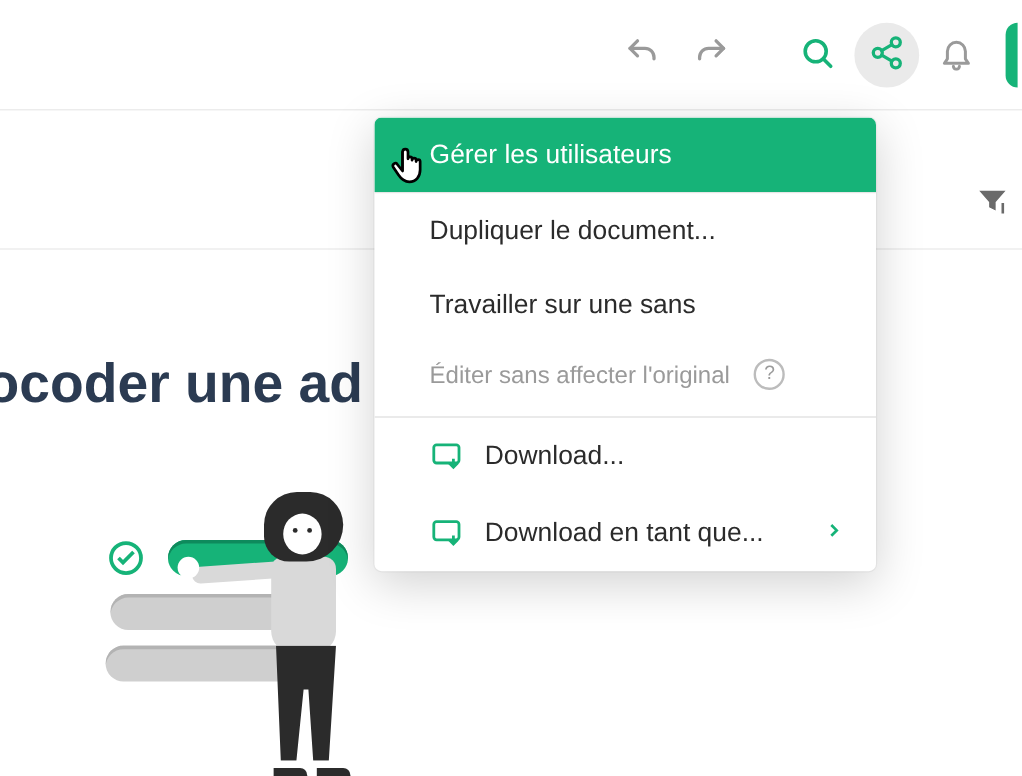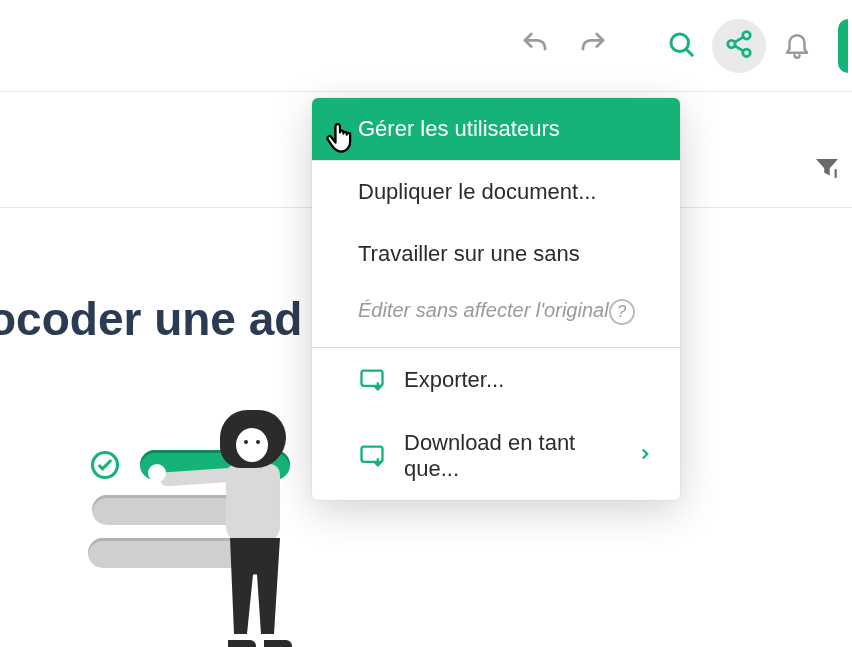--- a/index.html
+++ b/index.html
@@ -124,21 +124,21 @@
     clip-path: polygon(0 0, 100% 0, 88% 100%, 62% 100%, 54% 38%, 46% 38%, 34% 100%, 8% 100%);
   }
   .foot { position:absolute; bottom:0; width:28px; height:10px; background:#2b2b2b; border-radius:0 6px 3px 3px;}
   .foot.f1{ left:38px;} .foot.f2{ left:74px;}
 
   
   .menu {
     position: absolute;
     top: 98px;
     left: 312px;
-    width: 368px;
+    width: 418px;
     background: #fff;
     border-radius: 6px;
     box-shadow: 0 10px 40px rgba(0,0,0,0.18), 0 0 0 1px rgba(0,0,0,0.04);
     overflow: hidden;
     font-size: 22px;
     color: #2b2b2b;
   }
   .menu-item {
     padding: 18px 26px 18px 46px;
     display: flex;
@@ -147,21 +147,21 @@
     cursor: pointer;
     position: relative;
   }
   .menu-item.selected { background:#16b378; color:#fff; }
   .menu-sep { height:1px; background:#e6e6e6; }
   .menu-sep.strong { background:#dcdcdc; }
   .menu-note {
     padding: 14px 26px 22px 46px;
     color:#9a9a9a;
     font-size: 20px;
-    display:flex; align-items:flex-start; gap:0;font-style:italic;
+    display:flex; align-items:flex-end; gap:20px;
   }
   .note-q {
     width:26px; height:26px; border:2px solid #bcbcbc; border-radius:50%;
     display:inline-flex; align-items:center; justify-content:center;
     font-size:16px; color:#9a9a9a;
   }
   .menu-icon { width:28px; height:28px; flex:0 0 28px; }
   .menu-icon svg { width:28px; height:28px; stroke:#16b378; fill:none; stroke-width:2; }
   .menu-item .chev { margin-left:auto; }
   .menu-item .chev svg { width:18px; height:18px; stroke:#16b378; fill:none; stroke-width:3; }
@@ -280,21 +280,21 @@
   </div>
   <div class="menu-sep strong"></div>
   <div class="menu-item">
     <span class="menu-icon">
       <svg viewBox="0 0 24 24">
           <rect x="3" y="4" width="18" height="13" rx="2"></rect>
           <path d="M17 14v6"></path>
           <path d="M14 17l3 3 3-3"></path>
         </svg>
     </span>
-    <span>Exporter...</span>
+    <span>Download...</span>
   </div>
   <div class="menu-item">
     <span class="menu-icon">
       <svg viewBox="0 0 24 24">
           <rect x="3" y="4" width="18" height="13" rx="2"></rect>
           <path d="M17 14v6"></path>
           <path d="M14 17l3 3 3-3"></path>
         </svg>
     </span>
     <span>Download en tant que...</span>

